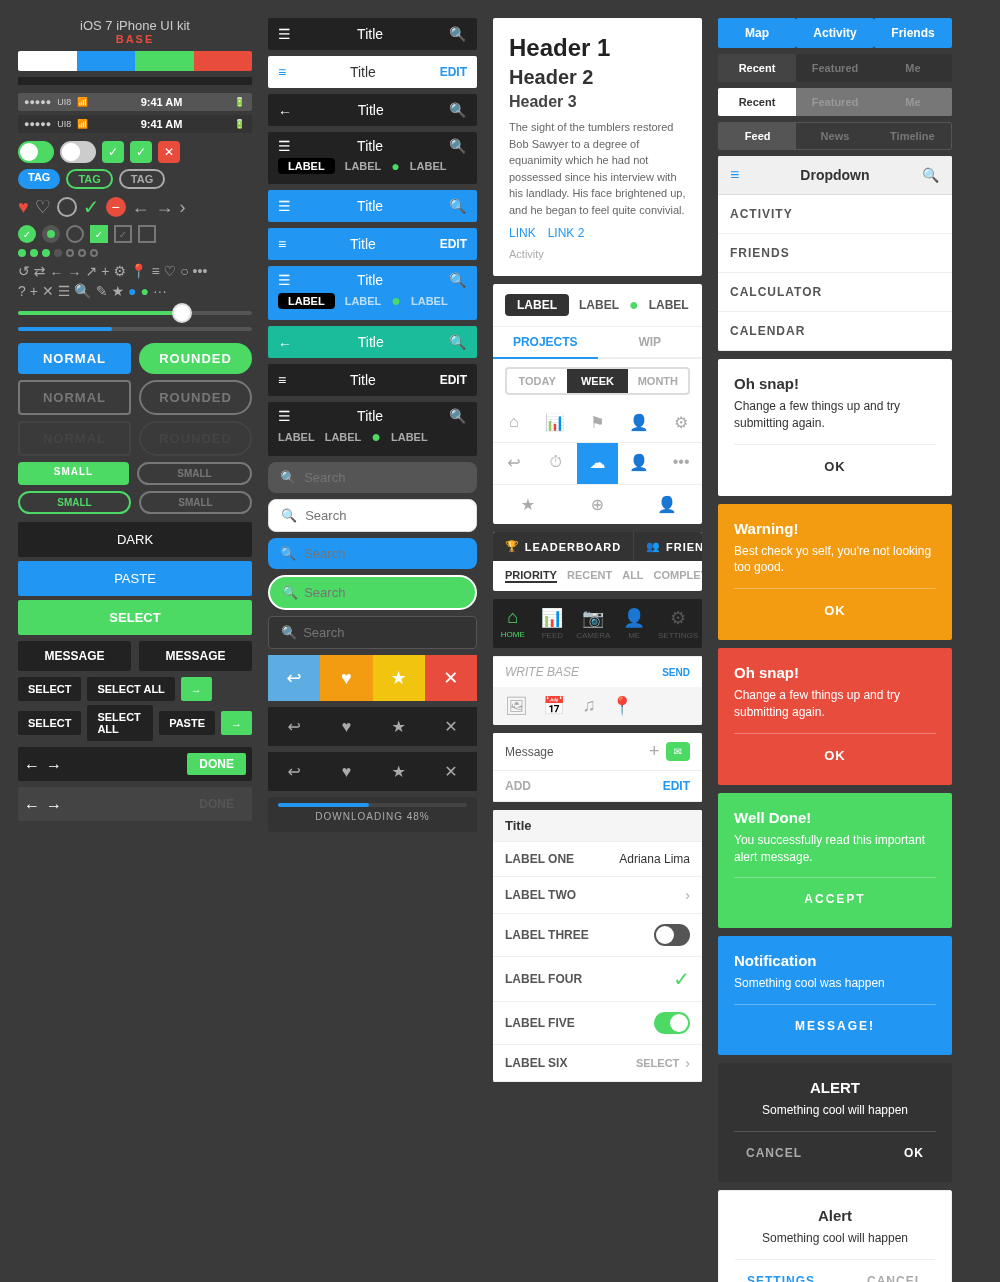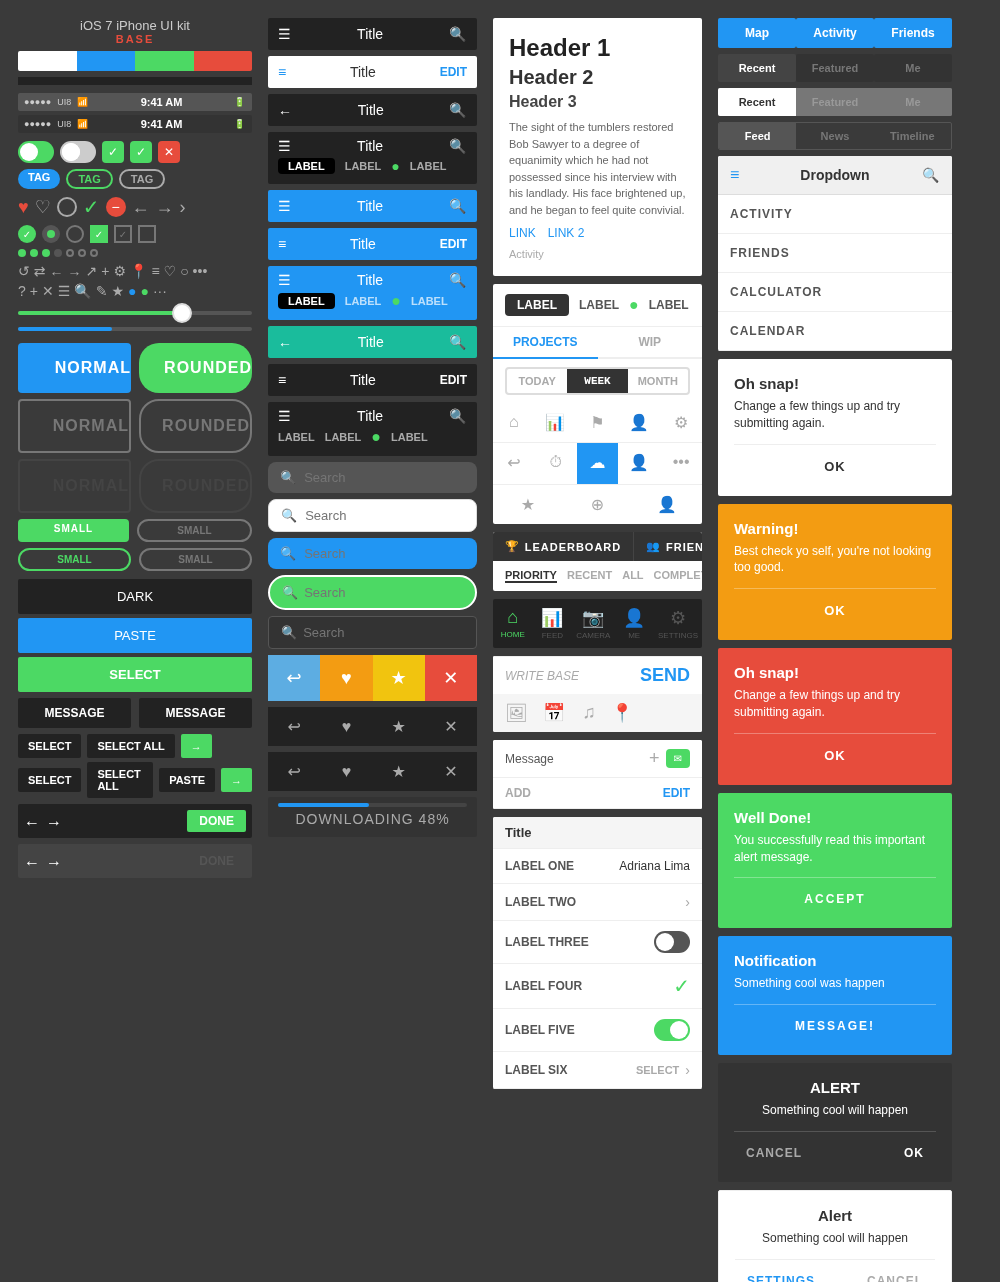--- a/index.html
+++ b/index.html
@@ -55,21 +55,21 @@
     .dot-filled { width: 8px; height: 8px; border-radius: 50%; background: #4cd964; }
     .dot-outline { width: 8px; height: 8px; border-radius: 50%; border: 2px solid #777; }
     .icons-grid { display: flex; flex-wrap: wrap; gap: 4px; margin: 4px 0; font-size: 14px; color: #aaa; }
     .slider-container { margin: 8px 0; }
     .slider-track { height: 4px; background: #555; border-radius: 2px; position: relative; margin: 12px 0; }
     .slider-fill { height: 4px; border-radius: 2px; background: #4cd964; position: absolute; }
     .slider-fill-blue { background: #2196F3; }
     .slider-thumb { width: 20px; height: 20px; border-radius: 50%; background: white; position: absolute; top: -8px; border: 2px solid #ddd; }
     .btns-section { margin: 8px 0; }
     .btn-row { display: flex; gap: 8px; margin-bottom: 6px; }
-    .btn { padding: 16px 0; font-size: 16px; font-weight: bold; text-align: right; border-radius: 4px; flex: 1; letter-spacing: 1px; cursor: pointer; }
+    .btn { padding: 8px 0; font-size: 13px; font-weight: bold; text-align: center; border-radius: 4px; flex: 1; letter-spacing: 1px; cursor: pointer; }
     .btn-normal-blue { background: #2196F3; color: white; }
     .btn-rounded-green { background: #4cd964; color: white; border-radius: 20px; }
     .btn-normal-outline { background: transparent; border: 2px solid #777; color: #777; }
     .btn-rounded-outline { background: transparent; border: 2px solid #777; color: #777; border-radius: 20px; }
     .btn-normal-disabled { background: transparent; border: 2px solid #444; color: #444; }
     .btn-rounded-disabled { background: transparent; border: 2px solid #444; color: #444; border-radius: 20px; }
     .btn-small-green { background: #4cd964; color: white; font-size: 10px; padding: 4px 0; border-radius: 4px; flex: 1; text-align: center; font-weight: bold; letter-spacing: 1px; }
     .btn-small-outline { background: transparent; border: 2px solid #777; color: #777; font-size: 10px; padding: 4px 0; border-radius: 20px; flex: 1; text-align: center; font-weight: bold; }
     .btn-small-outline-green { background: transparent; border: 2px solid #4cd964; color: #4cd964; font-size: 10px; padding: 4px 0; border-radius: 20px; flex: 1; text-align: center; font-weight: bold; }
     .btn-dark { background: #222; color: white; padding: 10px; text-align: center; font-size: 13px; margin: 4px 0; border-radius: 2px; }
@@ -107,21 +107,21 @@
     .search-section { margin: 6px 0; }
     .search-bar { display: flex; align-items: center; gap: 8px; padding: 8px 12px; border-radius: 4px; margin-bottom: 6px; }
     .search-bar-white { background: white; border: 1px solid #ddd; }
     .search-bar-blue { background: #2196F3; }
     .search-icon { font-size: 13px; }
     .action-buttons-row { display: flex; margin-bottom: 6px; }
     .action-btn { flex: 1; padding: 12px; display: flex; align-items: center; justify-content: center; font-size: 16px; }
     .action-btns-outline { display: flex; margin-bottom: 6px; }
     .action-btn-outline { flex: 1; padding: 10px; display: flex; align-items: center; justify-content: center; font-size: 16px; color: #aaa; background: #222; }
     .progress-section { margin: 6px 0; }
-    .progress-label { font-size: 14px; color: #aaa; text-align: center; margin-bottom: 4px; letter-spacing: 1px; }
+    .progress-label { font-size: 10px; color: #aaa; text-align: center; margin-bottom: 4px; letter-spacing: 1px; }
 
     
     .col3 { padding: 8px; }
     .phone-card { background: white; color: #333; border-radius: 2px; margin-bottom: 8px; overflow: hidden; }
     .article-section { padding: 16px; }
     .article-h1 { font-size: 24px; font-weight: 700; color: #222; margin-bottom: 4px; }
     .article-h2 { font-size: 20px; font-weight: 600; color: #333; margin-bottom: 4px; }
     .article-h3 { font-size: 16px; font-weight: 600; color: #444; margin-bottom: 8px; }
     .article-body { font-size: 11px; color: #666; line-height: 1.5; margin-bottom: 8px; }
     .article-links { display: flex; gap: 12px; margin-bottom: 8px; }
@@ -129,37 +129,37 @@
     .article-sig { font-size: 11px; color: #aaa; }
     .label-bar { display: flex; align-items: center; padding: 10px 12px; gap: 10px; border-bottom: 1px solid #eee; }
     .label-pill-dark { background: #333; color: white; padding: 4px 12px; border-radius: 4px; font-size: 12px; font-weight: bold; }
     .label-text { font-size: 12px; color: #555; font-weight: bold; }
     .label-dot-green { color: #4cd964; font-size: 16px; }
     .tab-bar { display: flex; border-bottom: 2px solid #eee; }
     .tab-item { flex: 1; text-align: center; padding: 8px; font-size: 12px; font-weight: bold; color: #aaa; }
     .tab-item-active { color: #2196F3; border-bottom: 2px solid #2196F3; margin-bottom: -2px; }
     .segment-control { display: flex; margin: 8px 12px; border: 2px solid #ddd; border-radius: 4px; overflow: hidden; }
     .segment-item { flex: 1; text-align: center; padding: 6px; font-size: 11px; font-weight: bold; color: #aaa; }
-    .segment-item-active { background: #333; color: white; font-family: Liberation Mono, monospace; }
+    .segment-item-active { background: #333; color: white; }
     .icon-tabs { display: flex; border-bottom: 1px solid #eee; }
     .icon-tab { flex: 1; padding: 10px; text-align: center; font-size: 16px; color: #aaa; }
     .icon-tab-active { color: #2196F3; border-bottom: 2px solid #2196F3; }
     .filter-bar { display: flex; padding: 8px 12px; gap: 10px; }
     .filter-item { font-size: 11px; font-weight: bold; color: #aaa; }
     .filter-active { color: #333; border-bottom: 2px solid #333; }
     .bottom-nav { display: flex; background: #222; }
     .bottom-nav-item { flex: 1; padding: 8px 4px; text-align: center; }
     .bottom-nav-icon { font-size: 18px; color: #555; }
     .bottom-nav-icon-active { color: #4cd964; }
     .bottom-nav-label { font-size: 8px; color: #555; margin-top: 2px; }
     .bottom-nav-label-active { color: #4cd964; }
     .leaderboard-btn { display: flex; align-items: center; gap: 6px; flex: 1; background: #333; padding: 8px 12px; font-size: 11px; font-weight: bold; color: white; }
     .chat-input { display: flex; align-items: center; padding: 8px 12px; border-top: 1px solid #eee; background: white; }
     .chat-placeholder { flex: 1; font-size: 12px; color: #aaa; font-style: italic; }
-    .chat-send { color: #2196F3; font-size: 18px; font-weight: bold; }
+    .chat-send { color: #2196F3; font-size: 10px; font-weight: bold; }
     .chat-media { display: flex; padding: 8px 12px; gap: 16px; background: #f5f5f5; }
     .message-compose { display: flex; align-items: center; padding: 8px 12px; border-bottom: 1px solid #eee; background: white; }
     .compose-label { flex: 1; font-size: 12px; color: #555; }
     .compose-actions { display: flex; gap: 6px; align-items: center; }
     .compose-plus { font-size: 18px; color: #aaa; }
     .compose-icon-btn { background: #4cd964; color: white; padding: 4px 8px; border-radius: 4px; font-size: 10px; }
     .add-edit-bar { display: flex; padding: 8px 12px; border-bottom: 1px solid #eee; background: white; }
     .add-label { font-size: 12px; color: #aaa; font-weight: bold; flex: 1; }
     .edit-label { font-size: 12px; color: #2196F3; font-weight: bold; }
     .table-section { background: white; }

